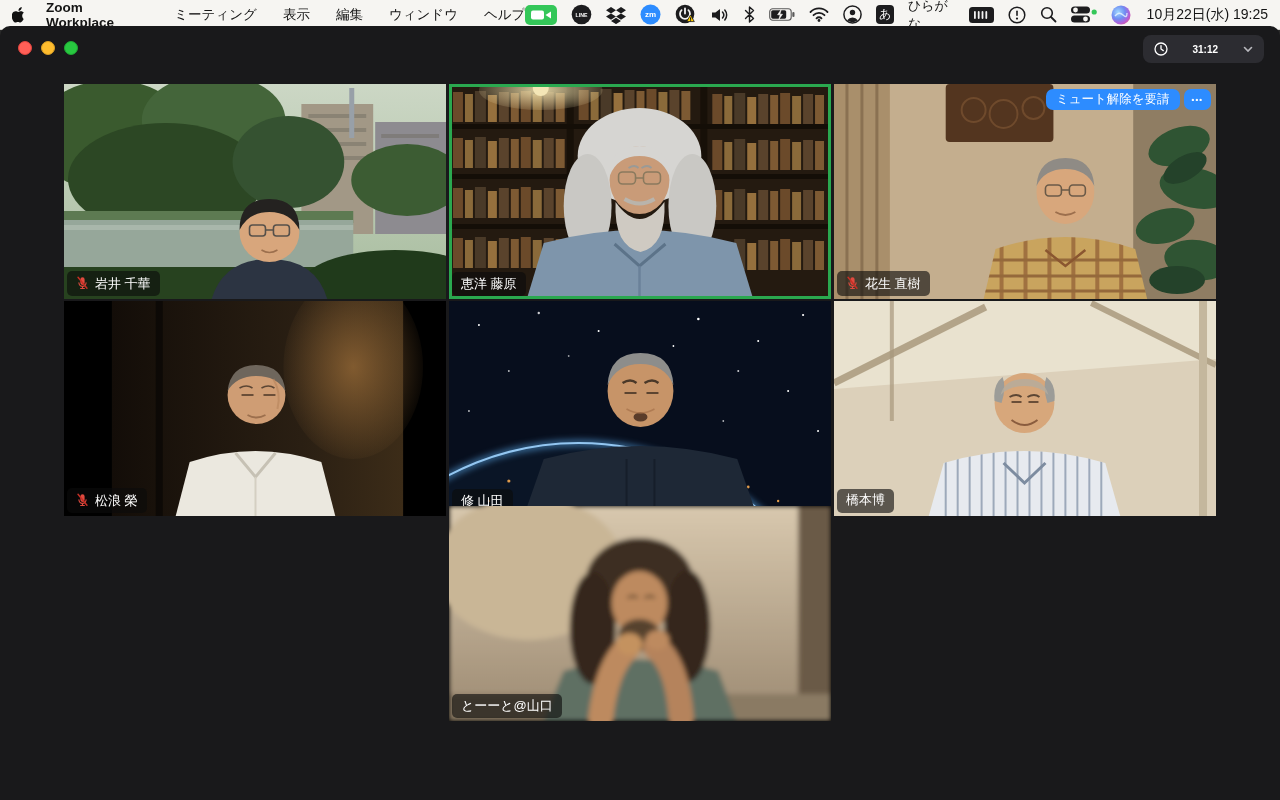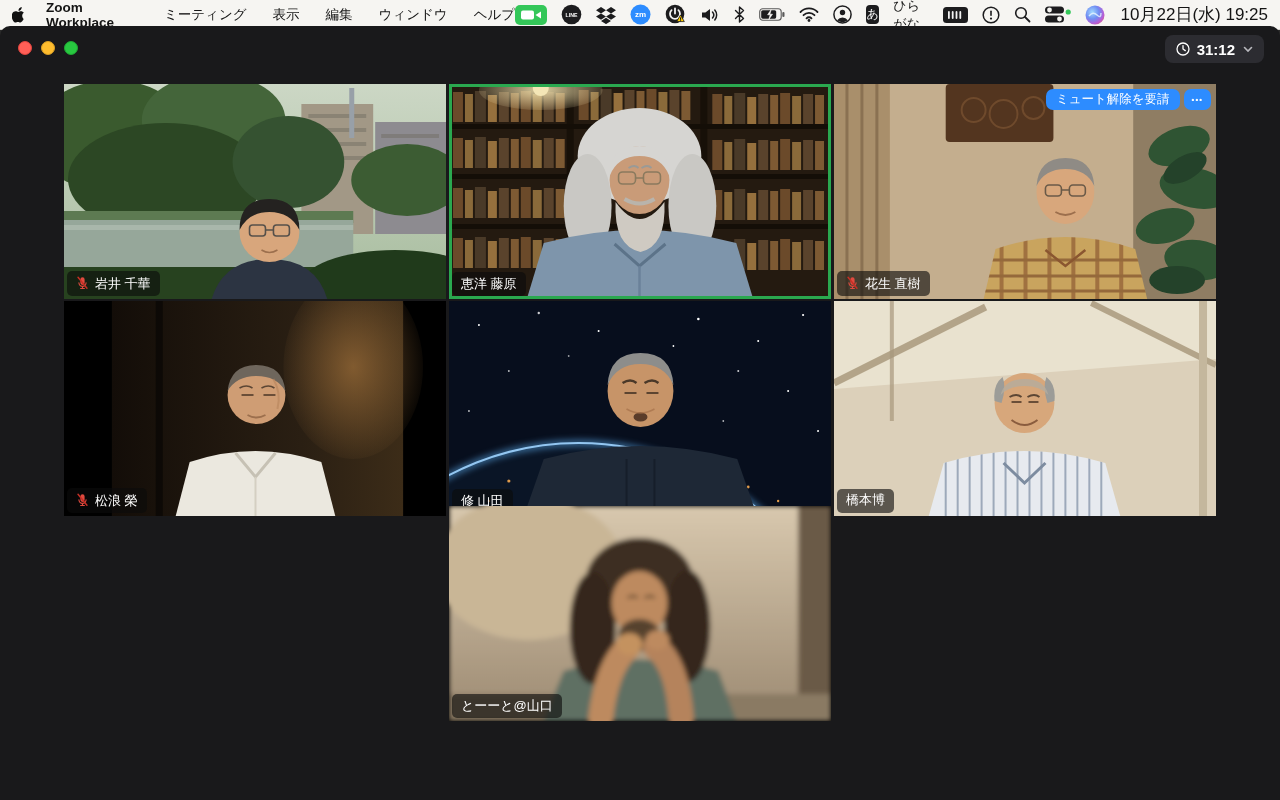--- a/index.html
+++ b/index.html
@@ -9,30 +9,30 @@
   
   .menubar{position:absolute;top:0;left:0;width:1280px;height:30px;background:#f6f5f2;border-bottom:1px solid #d6d4d0;box-sizing:border-box;display:flex;align-items:center;padding:0 12px;font-size:13.5px;color:#141414;}
   .mb-left{display:flex;align-items:center;gap:26px;}
   .mb-apple{display:flex;align-items:center;margin-right:-6px;}
   .mb-app{font-weight:bold;}
   .mb-menu{white-space:nowrap;}
   .mb-tray{margin-left:auto;display:flex;align-items:center;gap:14px;}
   .tray-ic{display:flex;align-items:center;justify-content:center;}
   .input-badge{background:#1c1c1e;color:#fff;font-size:12px;width:20px;height:19px;border-radius:4px;display:flex;align-items:center;justify-content:center;}
   .input-label{font-size:13px;}
-  .mb-clock{font-size:17px;white-space:nowrap;margin-left:2px;}
+  .mb-clock{font-size:14px;white-space:nowrap;margin-left:2px;}
 
   
   .zwindow{position:absolute;top:26px;left:0;width:1280px;height:774px;background:#19191b;border-radius:10px 10px 0 0;overflow:hidden;}
   .traffic{position:absolute;top:15px;left:18px;display:flex;gap:9px;}
   .tl{width:12px;height:12px;border-radius:50%;}
   .tl.red{background:#ff5f57;border:0.5px solid #e0443e;}
   .tl.yellow{background:#febc2e;border:0.5px solid #d89e24;}
   .tl.green{background:#28c840;border:0.5px solid #1ea733;}
-  .timer-pill{position:absolute;top:9px;right:16px;height:28px;background:#2c2c31;border-radius:8px;display:flex;align-items:center;gap:7px;padding:0 11px;color:#fff;font-size:15px;font-weight:bold;}
+  .timer-pill{position:absolute;top:9px;right:16px;height:28px;background:#2c2c31;border-radius:8px;display:flex;align-items:center;gap:24px;padding:0 11px;color:#fff;font-size:10px;font-weight:bold;}
   .timer-chevron{display:flex;align-items:center;margin-left:1px;}
 
   
   .tile{position:absolute;width:382px;height:215px;background:#000;overflow:hidden;}
   .tile svg.scene{width:100%;height:100%;display:block;}
   .active-border{position:absolute;inset:0;border:3px solid #2aa84f;pointer-events:none;box-sizing:border-box;}
   .name-label{position:absolute;left:3px;bottom:3px;background:rgba(12,12,12,.62);color:#fff;font-size:13px;line-height:1;padding:5px 9px 6px;border-radius:5px;display:flex;align-items:center;gap:6px;white-space:nowrap;}
   .mic-ic{display:flex;align-items:center;}
   .tile-actions{position:absolute;top:5px;right:5px;display:flex;gap:4px;}
   .btn-primary{background:#2d8cff;color:#fff;border:none;border-radius:7px;font-size:12.5px;padding:1px 10px;font-family:inherit;cursor:pointer;white-space:nowrap;}

